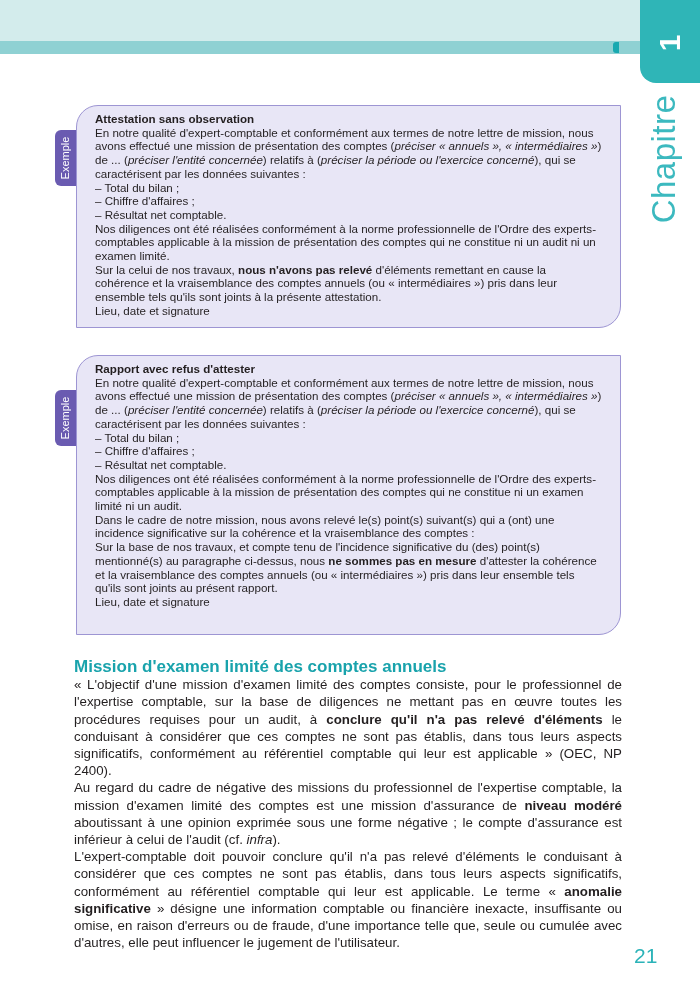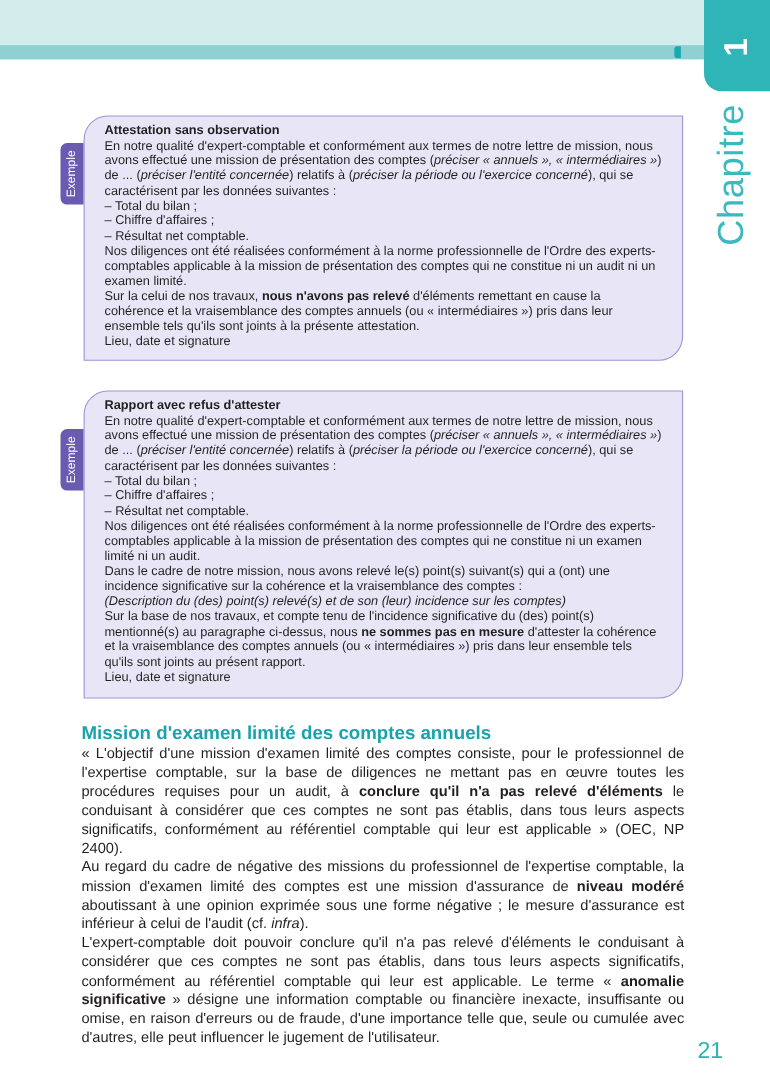--- a/index.html
+++ b/index.html
@@ -124,25 +124,24 @@
   <span>Exemple</span>
 </div>
 <div class="example-box box2">
   <span class="box-line box-title">Rapport avec refus d'attester</span>
   <span class="box-line"><span>En notre qualité d'expert-comptable et conformément aux termes de notre lettre de mission, nous avons effectué une mission de présentation des comptes (</span><i>préciser « annuels », « intermédiaires »</i><span>) de ... (</span><i>préciser l'entité concernée</i><span>) relatifs à (</span><i>préciser la période ou l'exercice concerné</i><span>), qui se caractérisent par les données suivantes :</span></span>
   <span class="dash-item">–  Total du bilan ;</span>
   <span class="dash-item">–  Chiffre d'affaires ;</span>
   <span class="dash-item">–  Résultat net comptable.</span>
   <span class="box-line">Nos diligences ont été réalisées conformément à la norme professionnelle de l'Ordre des experts-comptables applicable à la mission de présentation des comptes qui ne constitue ni un examen limité ni un audit.</span>
   <span class="box-line">Dans le cadre de notre mission, nous avons relevé le(s) point(s) suivant(s) qui a (ont) une incidence significative sur la cohérence et la vraisemblance des comptes :</span>
-  <i class="box-line">(Description du (des) point(s) relevé(s) et de son (leur) incidence sur les comptes)</i>
   <span class="box-line"><span>Sur la base de nos travaux, et compte tenu de l'incidence significative du (des) point(s) mentionné(s) au paragraphe ci-dessus, nous </span><b>ne sommes pas en mesure</b><span> d'attester la cohérence et la vraisemblance des comptes annuels (ou « intermédiaires ») pris dans leur ensemble tels qu'ils sont joints au présent rapport.</span></span>
   <span class="box-line">Lieu, date et signature</span>
 </div>
 
 <div class="section">
   <div class="section-title">Mission d'examen limité des comptes annuels</div>
   <p><span>« L'objectif d'une mission d'examen limité des comptes consiste, pour le professionnel de l'expertise comptable, sur la base de diligences ne mettant pas en œuvre toutes les procédures requises pour un audit, à </span><b>conclure qu'il n'a pas relevé d'éléments</b><span> le conduisant à considérer que ces comptes ne sont pas établis, dans tous leurs aspects significatifs, conformément au référentiel comptable qui leur est applicable » (OEC, NP 2400).</span></p>
-  <p><span>Au regard du cadre de négative des missions du professionnel de l'expertise comptable, la mission d'examen limité des comptes est une mission d'assurance de </span><b>niveau modéré</b><span> aboutissant à une opinion exprimée sous une forme négative ; le mesure d'assurance est inférieur à celui de l'audit (cf. </span><i>infra</i><span>).</span></p>
+  <p><span>Au regard du cadre de négative des missions du professionnel de l'expertise comptable, la mission d'examen limité des comptes est une mission d'assurance de </span><b>niveau modéré</b><span> aboutissant à une opinion exprimée sous une forme négative ; le compte d'assurance est inférieur à celui de l'audit (cf. </span><i>infra</i><span>).</span></p>
   <p><span>L'expert-comptable doit pouvoir conclure qu'il n'a pas relevé d'éléments le conduisant à considérer que ces comptes ne sont pas établis, dans tous leurs aspects significatifs, conformément au référentiel comptable qui leur est applicable. Le terme « </span><b>anomalie significative</b><span> » désigne une information comptable ou financière inexacte, insuffisante ou omise, en raison d'erreurs ou de fraude, d'une importance telle que, seule ou cumulée avec d'autres, elle peut influencer le jugement de l'utilisateur.</span></p>
 </div>
 
 <div class="page-number">21</div>
 
 </body></html>

